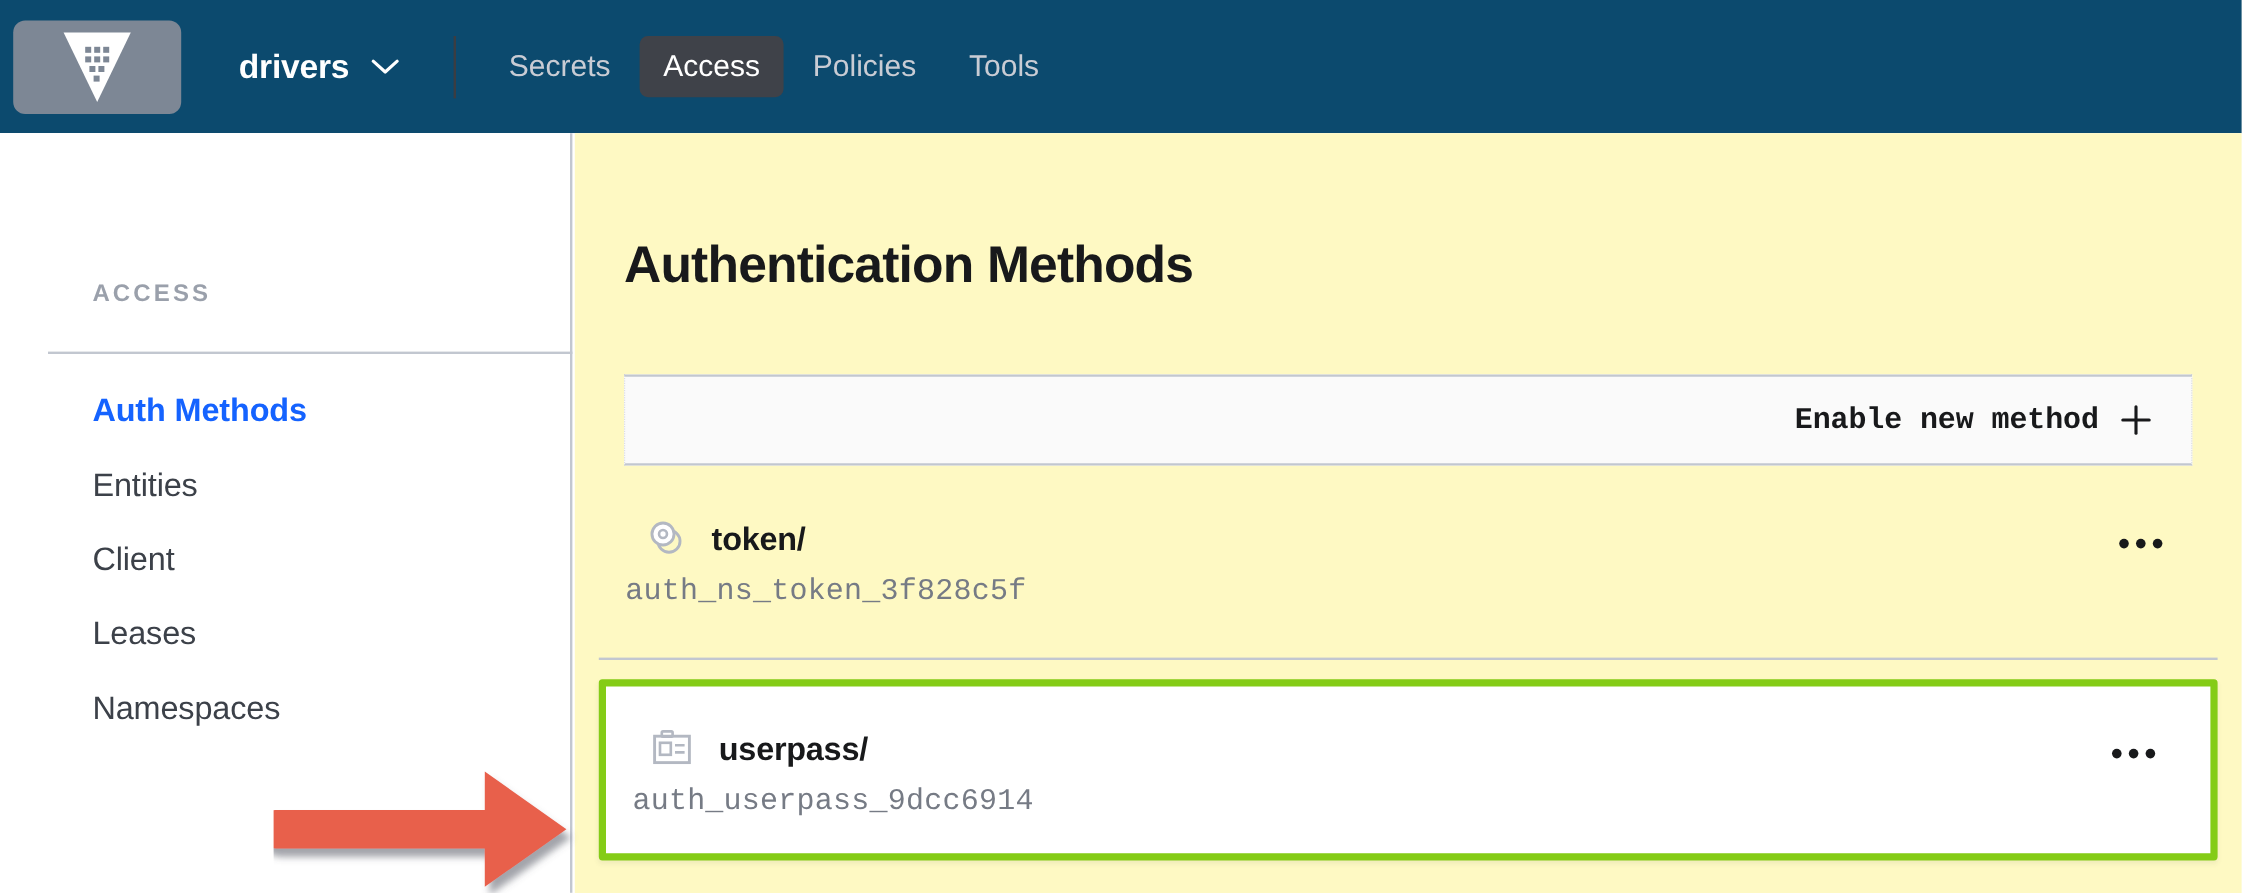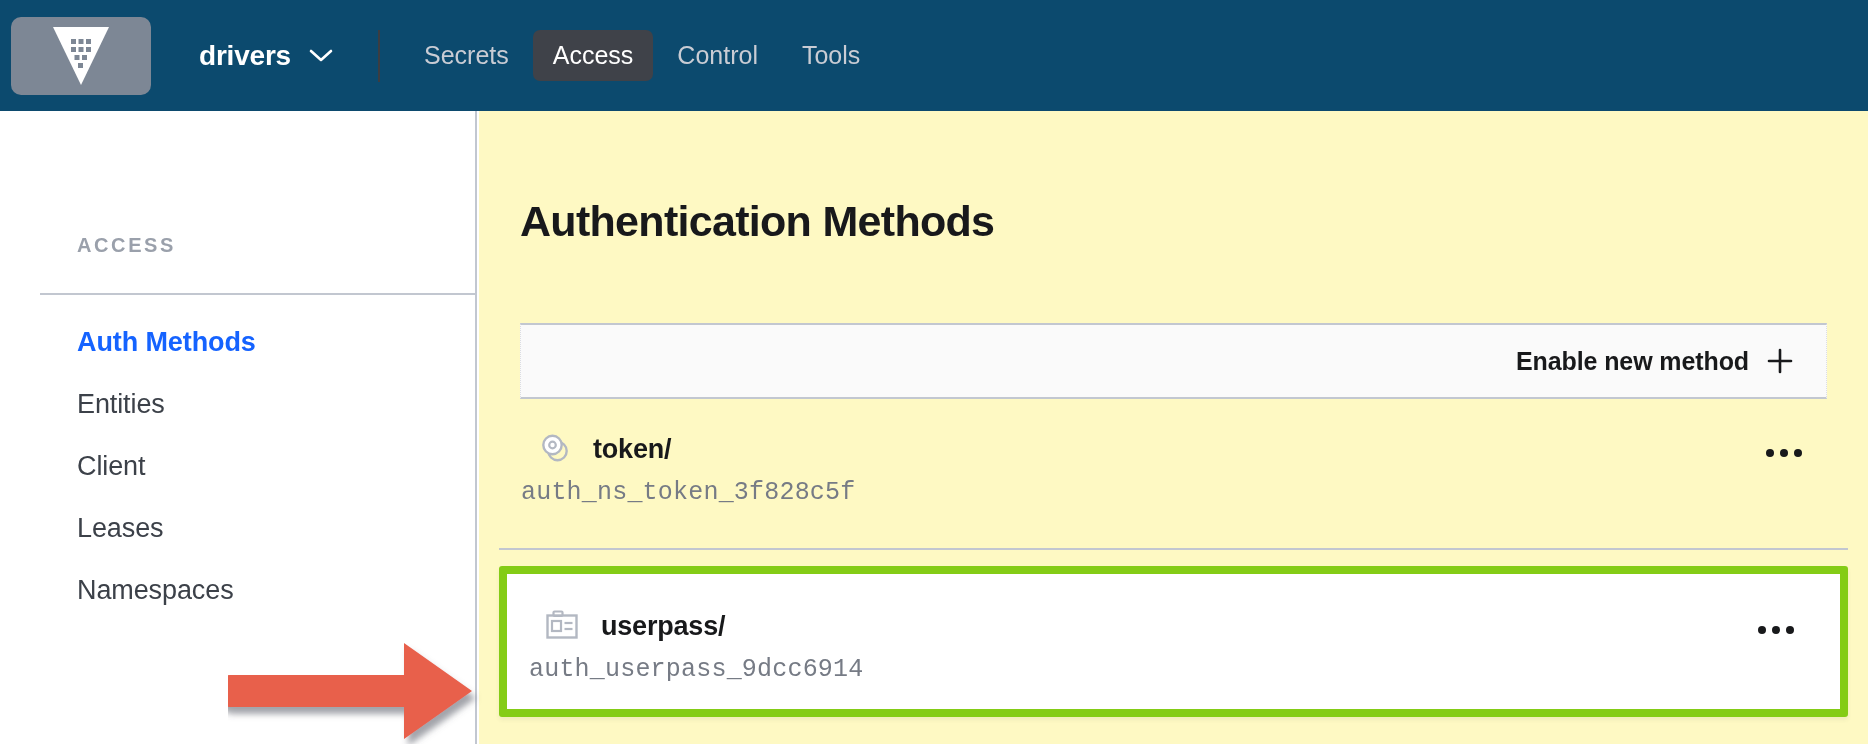--- a/index.html
+++ b/index.html
@@ -187,31 +187,32 @@
     top: 86px;
     font-size: 43px;
     font-weight: 700;
     color: #18191b;
     letter-spacing: -0.7px;
   }
 
   .toolbar {
     position: absolute;
     left: 41px;
-    top: 212px;
+    top: 201px;
     width: 1307px;
     height: 76px;
     background: #fafafa;
     border-top: 2px solid #c2c7d0;
     border-bottom: 2px solid #c2c7d0;
     border-left: 1px dotted #dcdee3;
     border-right: 1px dotted #dcdee3;
     display: flex;
     align-items: center;
     justify-content: flex-end;
+    font-family: Liberation Mono, monospace;
   }
   .toolbar-action {
     display: flex;
     align-items: center;
     gap: 17px;
     padding-right: 32px;
     cursor: pointer;
   }
   .toolbar-action-label {
     font-size: 25px;
@@ -226,21 +227,21 @@
     left: 20px;
     top: 286px;
     width: 1349px;
   }
   .method-row {
     position: relative;
     height: 151px;
     padding-left: 22px;
   }
   .method-row.card {
-    border: 8px solid #84cc16;
+    border: 6px solid #84cc16;
     border-radius: 3px;
     background: #ffffff;
     box-shadow: 0 3px 4px rgba(60,65,73,0.07);
   }
   .method-top {
     display: flex;
     align-items: flex-end;
     gap: 22px;
     padding-top: 34px;
     padding-left: 16px;
@@ -324,21 +325,21 @@
     <svg class="chev" width="26" height="16" viewBox="0 0 26 16">
       <path d="M3 3 L13 12 L23 3" stroke="#ffffff" stroke-width="2.6" fill="none" stroke-linecap="round" stroke-linejoin="round"></path>
     </svg>
   </div>
 
   <div class="nav-divider"></div>
 
   <nav class="nav-tabs">
     <div class="nav-tab">Secrets</div>
     <div class="nav-tab active">Access</div>
-    <div class="nav-tab">Control</div>
+    <div class="nav-tab">Policies</div>
     <div class="nav-tab">Tools</div>
   </nav>
 
 </div>
 
 <div class="body-wrap">
 
   <aside class="sidebar">
     <div class="sidebar-section-label">ACCESS</div>
     <div class="sidebar-rule"></div>

